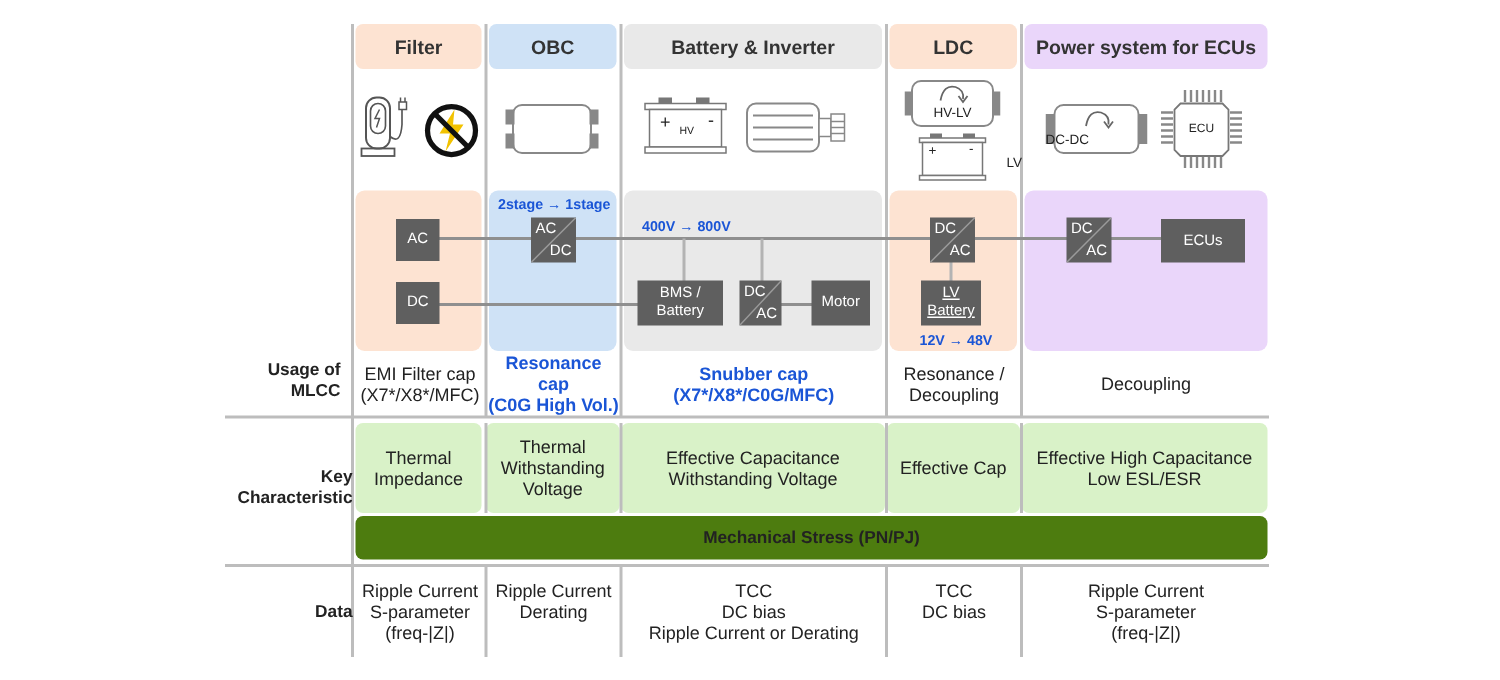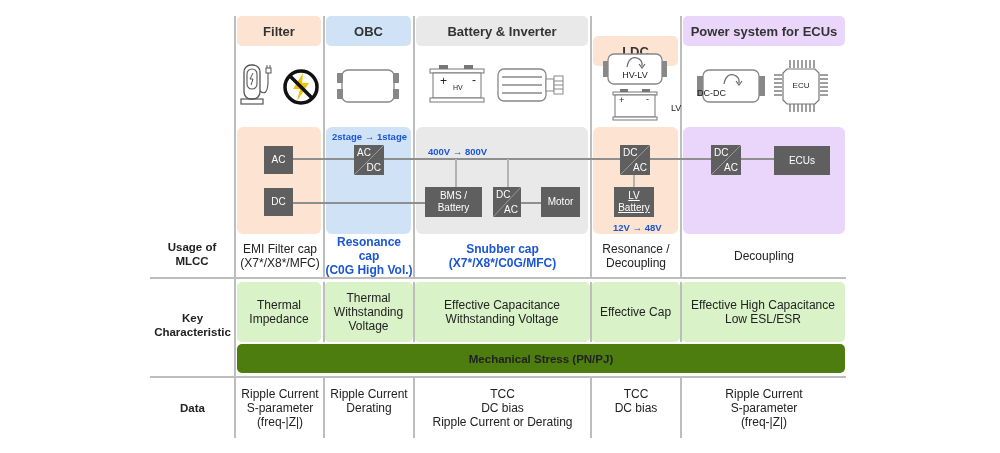--- a/index.html
+++ b/index.html
@@ -19,21 +19,21 @@
   .dgreen { background:#4d7c0f; }
   .box { position:absolute; background:#5f5f5f; color:#fff; font-size:10px; display:flex;
          align-items:center; justify-content:center; text-align:center; line-height:12px; }
   .conv { position:absolute; background:#5f5f5f; color:#fff; font-size:10px; overflow:hidden; }
   .conv .t1 { position:absolute; left:3px; top:2px; }
   .conv .t2 { position:absolute; right:3px; bottom:2px; }
   .conv svg { position:absolute; left:0; top:0; }
   .wire { position:absolute; background:#8f8f8f; }
   .wireV { position:absolute; background:#b3b3b3; width:2px; }
   .blueTxt { position:absolute; color:#1a55d6; font-weight:bold; font-size:9.5px; white-space:nowrap; }
-  .rowlabel { position:absolute; left:150px; width:85px; text-align:center; font-weight:bold;
+  .rowlabel { position:absolute; left:150px; width:85px; text-align:right; font-weight:bold;
               font-size:11.5px; line-height:14px; color:#222; }
   .cell { position:absolute; display:flex; align-items:center; justify-content:center; text-align:center;
           font-size:12px; line-height:14px; color:#222; }
   .cell.bold-blue { color:#1a55d6; font-weight:bold; }
   .greencell { position:absolute; top:282px; height:60px; border-radius:5px; display:flex;
                align-items:center; justify-content:center; text-align:center; font-size:12px; line-height:14px; color:#222; }
 </style>
 </head>
 <body>
 
@@ -45,21 +45,21 @@
 <div class="vline" data-name="column-divider" style="left:590px;top:16px;height:262px;"></div>
 <div class="vline" data-name="column-divider" style="left:590px;top:378px;height:60px;"></div>
 <div class="vline" data-name="column-divider" style="left:680px;top:16px;height:262px;"></div>
 <div class="vline" data-name="column-divider" style="left:680px;top:378px;height:60px;"></div>
 <div class="hline" data-name="row-divider" style="left:150px;top:277px;width:696px;"></div>
 <div class="hline" data-name="row-divider" style="left:150px;top:376px;width:696px;"></div>
 
 <div class="hdr peach" data-name="column-header-filter" style="left:237px;width:84px;">Filter</div>
 <div class="hdr blue" data-name="column-header-obc" style="left:326px;width:85px;">OBC</div>
 <div class="hdr gray" data-name="column-header-battery-inverter" style="left:416px;width:172px;">Battery &amp; Inverter</div>
-<div class="hdr peach" data-name="column-header-ldc" style="left:593px;width:85px;margin-top:20px;">LDC</div>
+<div class="hdr peach" data-name="column-header-ldc" style="left:593px;width:85px;">LDC</div>
 <div class="hdr violet" data-name="column-header-ecu-power" style="left:683px;width:162px;">Power system for ECUs</div>
 
 <svg class="abs" data-name="charging-station-icon" style="left:240px;top:63px;" width="42" height="44" viewBox="0 0 42 44">
   <rect x="4" y="2" width="16" height="34" rx="7" fill="none" stroke="#555" stroke-width="1.3"></rect>
   <rect x="7" y="6" width="10" height="20" rx="5" fill="none" stroke="#555" stroke-width="1.1"></rect>
   <path d="M13 10 L10 16 L13 16 L11 22" fill="none" stroke="#555" stroke-width="1"></path>
   <rect x="1" y="36" width="22" height="5" fill="none" stroke="#555" stroke-width="1.2"></rect>
   <path d="M20 28 Q27 34 28 20 L28 10" fill="none" stroke="#555" stroke-width="1.1"></path>
   <rect x="26" y="5" width="5" height="5" fill="none" stroke="#555" stroke-width="1"></rect>
   <line x1="27" y1="2" x2="27" y2="5" stroke="#555"></line>

